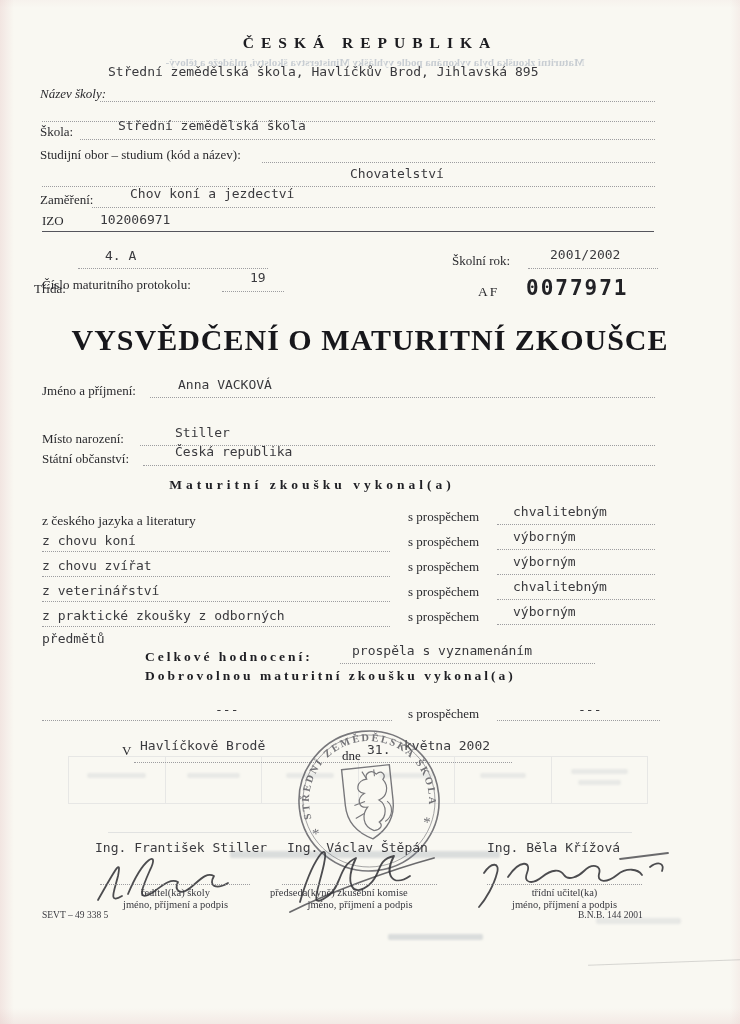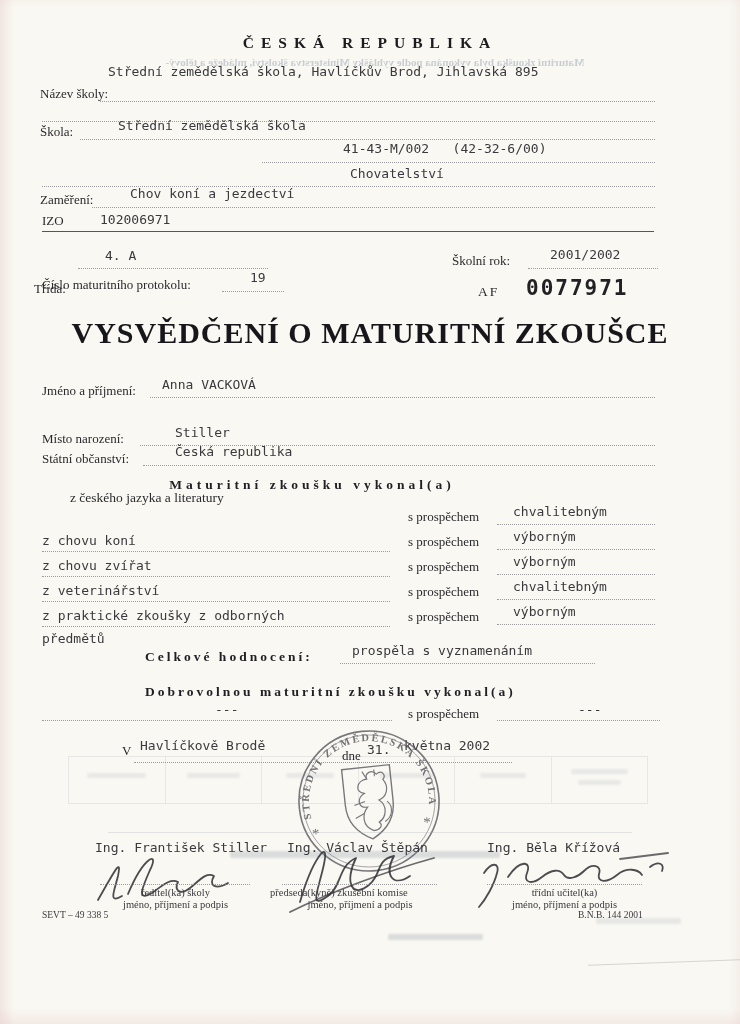--- a/index.html
+++ b/index.html
@@ -36,30 +36,30 @@
   .crease{position:absolute;background:rgba(150,150,150,.35);height:1px;}
 </style>
 </head>
 <body>
 
 <div id="page">
 
   <div class="abs country" style="top:34px;left:0;">ČESKÁ REPUBLIKA</div>
   <div class="abs bleed-line mirror" style="top:56px;left:55px;width:640px;">Maturitní zkouška byla vykonána podle vyhlášky Ministerstva školství, mládeže a tělový-</div>
 
-  <div class="abs lbl" style="top:86px;left:40px;">Název školy:</div>
+  <div class="abs lbl" style="top:86px;left:40px;font-style:italic;">Název školy:</div>
   <div class="abs mono" style="top:64px;left:108px;">Střední zemědělská škola, Havlíčkův Brod, Jihlavská 895</div>
   <div class="abs dots" style="top:101px;left:100px;width:555px;"></div>
   <div class="abs dots" style="top:121px;left:42px;width:613px;"></div>
 
   <div class="abs lbl" style="top:124px;left:40px;">Škola:</div>
   <div class="abs mono" style="top:118px;left:118px;">Střední zemědělská škola</div>
   <div class="abs dots" style="top:139px;left:80px;width:575px;"></div>
 
-  <div class="abs mono pre" style="top:141px;left:343px;">41-43-M/002   (42-32-6/00)</div>
+  <div class="abs lbl" style="top:147px;left:40px;">Studijní obor – studium (kód a název):</div>
   <div class="abs dots" style="top:162px;left:262px;width:393px;"></div>
   <div class="abs mono" style="top:166px;left:350px;">Chovatelství</div>
   <div class="abs dots" style="top:186px;left:42px;width:613px;"></div>
 
   <div class="abs lbl" style="top:192px;left:40px;">Zaměření:</div>
   <div class="abs mono" style="top:186px;left:130px;">Chov koní a jezdectví</div>
   <div class="abs dots" style="top:207px;left:92px;width:563px;"></div>
 
   <div class="abs lbl" style="top:213px;left:42px;">IZO</div>
   <div class="abs mono" style="top:212px;left:100px;">102006971</div>
@@ -73,37 +73,37 @@
   <div class="abs mono" style="top:247px;left:550px;">2001/2002</div>
   <div class="abs dots" style="top:268px;left:528px;width:130px;"></div>
 
   <div class="abs lbl" style="top:277px;left:42px;">Číslo maturitního protokolu:</div>
   <div class="abs mono" style="top:270px;left:250px;">19</div>
   <div class="abs dots" style="top:291px;left:222px;width:62px;"></div>
 
   <div class="abs af" style="top:284px;left:478px;">AF</div>
   <div class="abs serial" style="top:276px;left:526px;">0077971</div>
 
-  <div class="abs title" style="top:316px;left:0;">VYSVĚDČENÍ O MATURITNÍ ZKOUŠCE</div>
+  <div class="abs title" style="top:323px;left:0;">VYSVĚDČENÍ O MATURITNÍ ZKOUŠCE</div>
 
   <div class="abs lbl" style="top:383px;left:42px;">Jméno a příjmení:</div>
-  <div class="abs mono" style="top:377px;left:162px;text-align:right;">Anna VACKOVÁ</div>
+  <div class="abs mono" style="top:377px;left:178px;text-align:right;">Anna VACKOVÁ</div>
   <div class="abs dots" style="top:397px;left:150px;width:505px;"></div>
 
   <div class="abs lbl" style="top:431px;left:42px;">Místo narození:</div>
   <div class="abs mono" style="top:425px;left:175px;">Stiller</div>
   <div class="abs dots" style="top:445px;left:140px;width:515px;"></div>
 
   <div class="abs lbl" style="top:451px;left:42px;">Státní občanství:</div>
   <div class="abs mono" style="top:444px;left:175px;">Česká republika</div>
   <div class="abs dots" style="top:465px;left:143px;width:512px;"></div>
 
   <div class="abs bold-sp" style="top:477px;left:0;width:624px;text-align:center;letter-spacing:4px;">Maturitní zkoušku vykonal(a)</div>
 
-  <div class="abs lbl" style="top:490px;left:42px;font-size:13.5px;margin-left:28px;">z českého jazyka a literatury</div>
+  <div class="abs lbl" style="top:513px;left:42px;font-size:13.5px;">z českého jazyka a literatury</div>
   <div class="abs lbl" style="top:509px;left:408px;">s prospěchem</div>
   <div class="abs mono" style="top:504px;left:513px;">chvalitebným</div>
   <div class="abs dots" style="top:524px;left:497px;width:158px;"></div>
 
   <div class="abs mono" style="top:533px;left:42px;">z chovu koní</div>
   <div class="abs dots" style="top:551px;left:42px;width:348px;"></div>
   <div class="abs lbl" style="top:534px;left:408px;">s prospěchem</div>
   <div class="abs mono" style="top:529px;left:513px;">výborným</div>
   <div class="abs dots" style="top:549px;left:497px;width:158px;"></div>
 
@@ -123,21 +123,21 @@
   <div class="abs dots" style="top:626px;left:42px;width:348px;"></div>
   <div class="abs lbl" style="top:609px;left:408px;">s prospěchem</div>
   <div class="abs mono" style="top:604px;left:513px;">výborným</div>
   <div class="abs dots" style="top:624px;left:497px;width:158px;"></div>
   <div class="abs mono" style="top:631px;left:42px;">předmětů</div>
 
   <div class="abs bold-sp" style="top:649px;left:145px;letter-spacing:3px;">Celkové hodnocení:</div>
   <div class="abs mono" style="top:643px;left:352px;">prospěla s vyznamenáním</div>
   <div class="abs dots" style="top:663px;left:340px;width:255px;"></div>
 
-  <div class="abs bold-sp" style="top:684px;left:145px;letter-spacing:3px;">Dobrovolnou maturitní zkoušku vykonal(a)</div>
+  <div class="abs bold-sp" style="top:668px;left:145px;letter-spacing:3px;">Dobrovolnou maturitní zkoušku vykonal(a)</div>
 
   <div class="abs mono" style="top:702px;left:215px;">---</div>
   <div class="abs dots" style="top:720px;left:42px;width:350px;"></div>
   <div class="abs lbl" style="top:706px;left:408px;">s prospěchem</div>
   <div class="abs mono" style="top:702px;left:578px;">---</div>
   <div class="abs dots" style="top:720px;left:497px;width:163px;"></div>
 
   <div class="abs bleed-table" style="top:756px;left:68px;width:578px;height:46px;">
     <div class="bleed-cell">
         <div class="smudge" style="width:62%;margin-top:16px;"></div>

